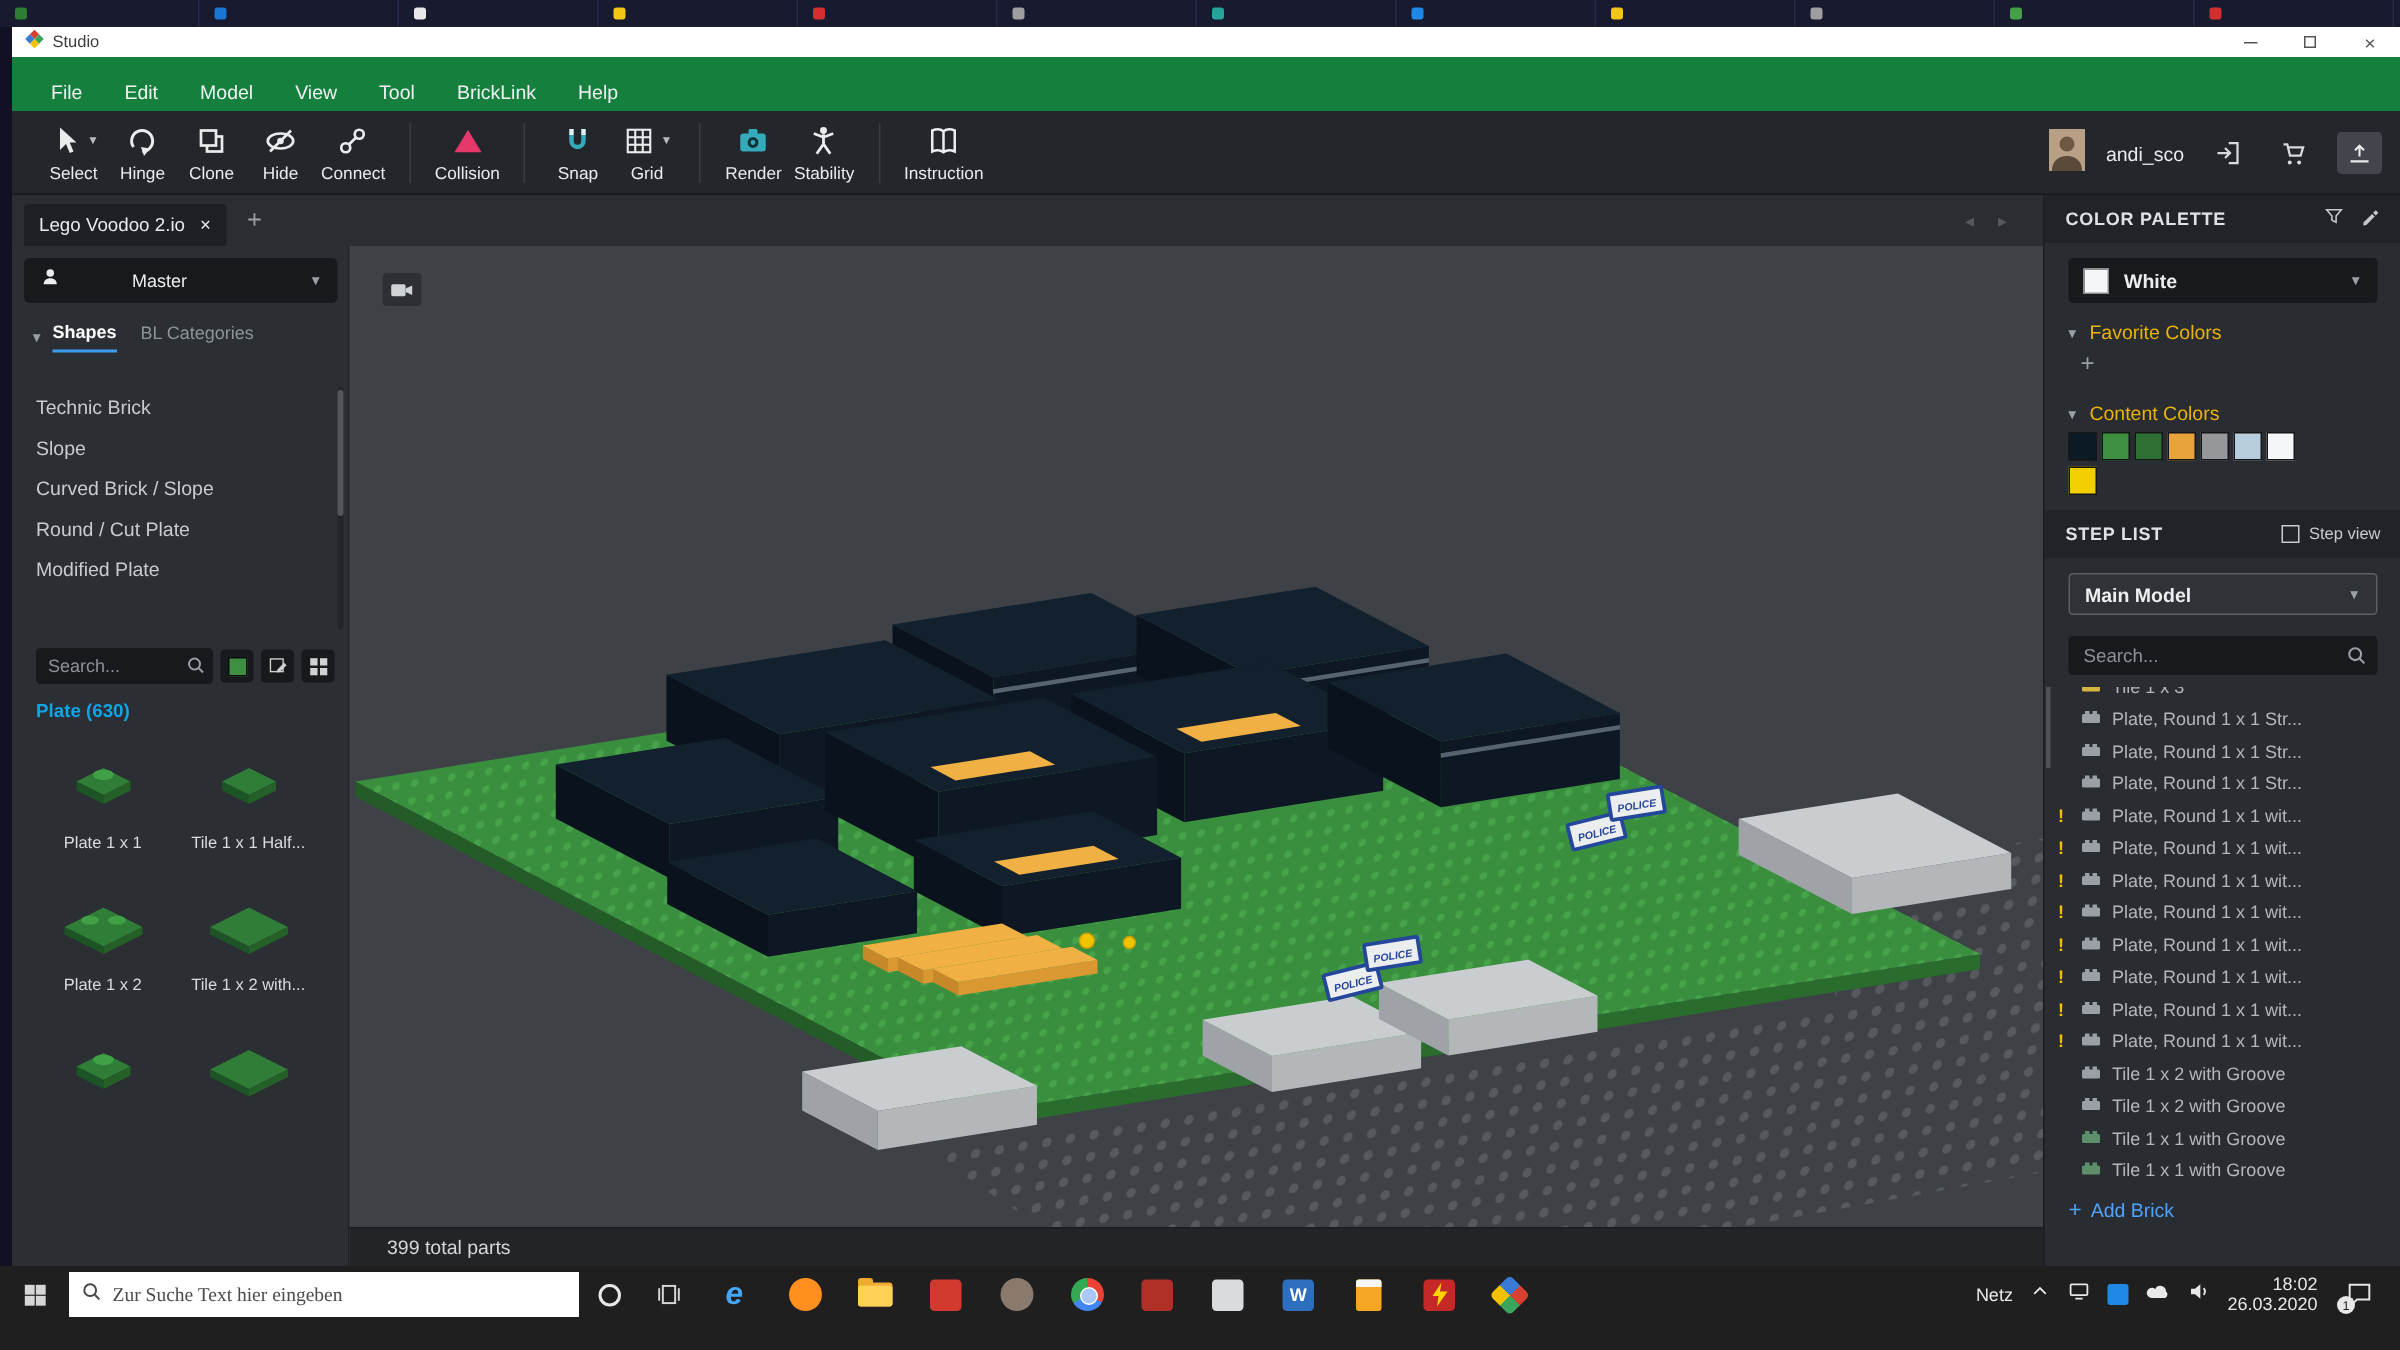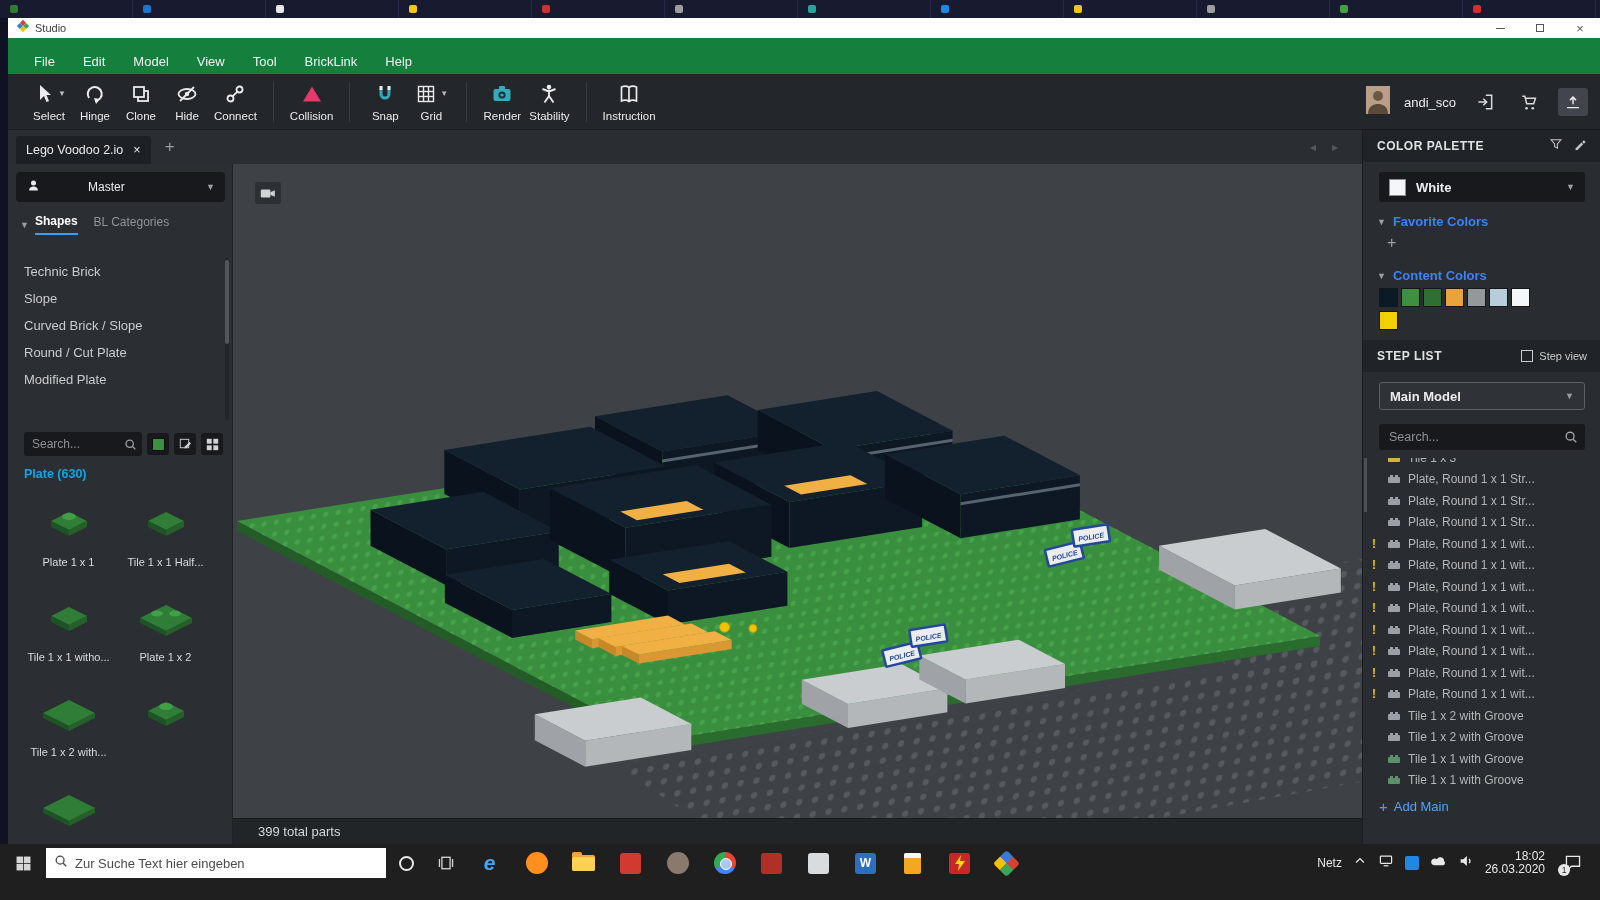--- a/index.html
+++ b/index.html
@@ -101,21 +101,21 @@
   .rs-header { position:absolute; left:0; width:238px; height:32px; background:#202327;
     display:flex; align-items:center; padding:0 14px; }
   .rs-header .htxt { color:#dfe2e4; font-size:12px; font-weight:bold; letter-spacing:.5px; flex:1; }
   .rs-hicons { display:flex; gap:10px; }
   .color-dd { position:absolute; left:16px; top:42px; width:206px; height:30px; background:#17191d;
     border-radius:3px; display:flex; align-items:center; padding:0 10px; gap:10px; }
   .color-dd .cswatch { width:17px; height:17px; background:#f4f6f7; border:1px solid #8a8e92; }
   .color-dd .lbl { color:#eceeef; font-size:13px; font-weight:bold; flex:1; }
   .color-dd .caret, .model-dd .caret { color:#9aa0a4; font-size:9px; }
   .sub-header { position:absolute; left:14px; display:flex; align-items:center; gap:7px; }
-  .sub-header .stxt { color:#3b82f6; font-size:13px; font-weight:bold; }
+  .sub-header .stxt { color:#eab308; font-size:13px; font-weight:normal; }
   .fav-plus { position:absolute; left:24px; top:104px; color:#9aa0a4; font-size:16px; }
   .swatch-row { position:absolute; left:16px; display:flex; gap:3px; }
   .cc-swatch { width:19px; height:19px; border:1px solid #141619; }
   .stepview { display:flex; align-items:center; gap:6px;justify-content:flex-end; }
   .stepview .box { width:12px; height:12px; border:1px solid #c9ccce; background:transparent; }
   .stepview .svlbl { color:#c9ccce; font-size:11px; }
   .model-dd { position:absolute; left:16px; top:252px; width:206px; height:28px; background:#2f3237;
     border:1px solid #5c6066; border-radius:3px; display:flex; align-items:center; padding:0 10px; }
   .model-dd .lbl { color:#eceeef; font-size:13px; font-weight:bold; flex:1; }
   .rsearch-wrap { position:absolute; left:16px; top:294px; width:206px; }
@@ -131,21 +131,21 @@
   .add-step { position:absolute; left:16px; top:668px; display:flex; align-items:center; gap:6px; }
   .add-step .plus { color:#4da3ff; font-size:15px; }
   .add-step .albl { color:#4da3ff; font-size:13px; }
 
   
   .taskbar { position:absolute; left:0; top:844px; width:1600px; height:56px; background:#1f1f1f; }
   .tb-row { height:38px; display:flex; align-items:center; width:100%; }
   .start-btn { width:46px; height:38px; display:flex; align-items:center; justify-content:center; }
   .t-search { width:340px; height:30px; background:#ffffff; display:flex; align-items:center; padding-left:8px; gap:7px; }
   .t-search input { border:none; outline:none; font-size:13px; color:#1d4ed8; width:290px;
-    font-family:Liberation Sans, sans-serif; }
+    font-family:Liberation Serif, serif; }
   .t-search input::placeholder { color:#4b4b4b; }
   .cortana { width:40px; height:38px; display:flex; align-items:center; justify-content:center; }
   .cortana i { width:15px; height:15px; border:2px solid #e8e8e8; border-radius:50%; display:block; }
   .taskview { width:40px; height:38px; display:flex; align-items:center; justify-content:center; }
   .tb-apps { display:flex; }
   .tb-app { width:47px; height:38px; display:flex; align-items:center; justify-content:center; }
   .app-glyph { font-size:21px; font-weight:bold; font-style:italic; }
   .app-circle { width:22px; height:22px; border-radius:50%; display:block; }
   .app-folder { width:23px; height:16px; background:#f0a830; border-radius:2px; position:relative; display:block; }
   .app-folder::before { content:""; position:absolute; left:0; top:-3px; width:10px; height:4px;
@@ -483,30 +483,20 @@
           </div>
           <div class="part-cell">
             <div class="part-thumb">
               <svg width="72" height="48" viewBox="0 0 72 48">
                 <polygon points="18,24 36,15 54,24 36,33" fill="#2f7d36"></polygon>
                 <polygon points="18,24 18,30 36,39 36,33" fill="#1d5426"></polygon>
                 <polygon points="54,24 54,30 36,39 36,33" fill="#256029"></polygon>
               </svg>
             </div>
             <div class="part-caption">Tile 1 x 1 Half...</div>
-          </div>
-          <div class="part-cell">
-            <div class="part-thumb">
-              <svg width="72" height="48" viewBox="0 0 72 48">
-                <polygon points="18,24 36,15 54,24 36,33" fill="#2f7d36"></polygon>
-                <polygon points="18,24 18,30 36,39 36,33" fill="#1d5426"></polygon>
-                <polygon points="54,24 54,30 36,39 36,33" fill="#256029"></polygon>
-              </svg>
-            </div>
-            <div class="part-caption">Tile 1 x 1 witho...</div>
           </div>
           <div class="part-cell">
             <div class="part-thumb">
               <svg width="72" height="48" viewBox="0 0 72 48">
                 <polygon points="10,26 36,13 62,26 36,39" fill="#2f7d36"></polygon>
                 <polygon points="10,26 10,31 36,44 36,39" fill="#1d5426"></polygon>
                 <polygon points="62,26 62,31 36,44 36,39" fill="#256029"></polygon>
                 <ellipse cx="27" cy="21.5" rx="6" ry="3" fill="#3fa046"></ellipse>
                 <ellipse cx="45" cy="21.5" rx="6" ry="3" fill="#3fa046"></ellipse>
               </svg>
@@ -845,21 +835,21 @@
                 <rect x="1" y="4" width="12" height="6" rx="1" fill="#5d8f6b"></rect>
                 <rect x="3" y="2" width="3" height="3" fill="#5d8f6b"></rect>
                 <rect x="8" y="2" width="3" height="3" fill="#5d8f6b"></rect>
               </svg></span>
             <span class="slbl">Tile 1 x 1 with Groove</span>
           </div>
         </div>
       <div class="sl-thumb"></div>
       <div class="add-step">
         <span class="plus">+</span>
-        <span class="albl">Add Main</span>
+        <span class="albl">Add Brick</span>
       </div>
     </div>
   </div>
 
   <div class="taskbar">
     <div class="tb-row">
       <span class="start-btn">
         <svg width="17" height="17" viewBox="0 0 22 22">
             <g fill="#d6d6d6">
               <rect x="2" y="2" width="8.5" height="8.5"></rect>

